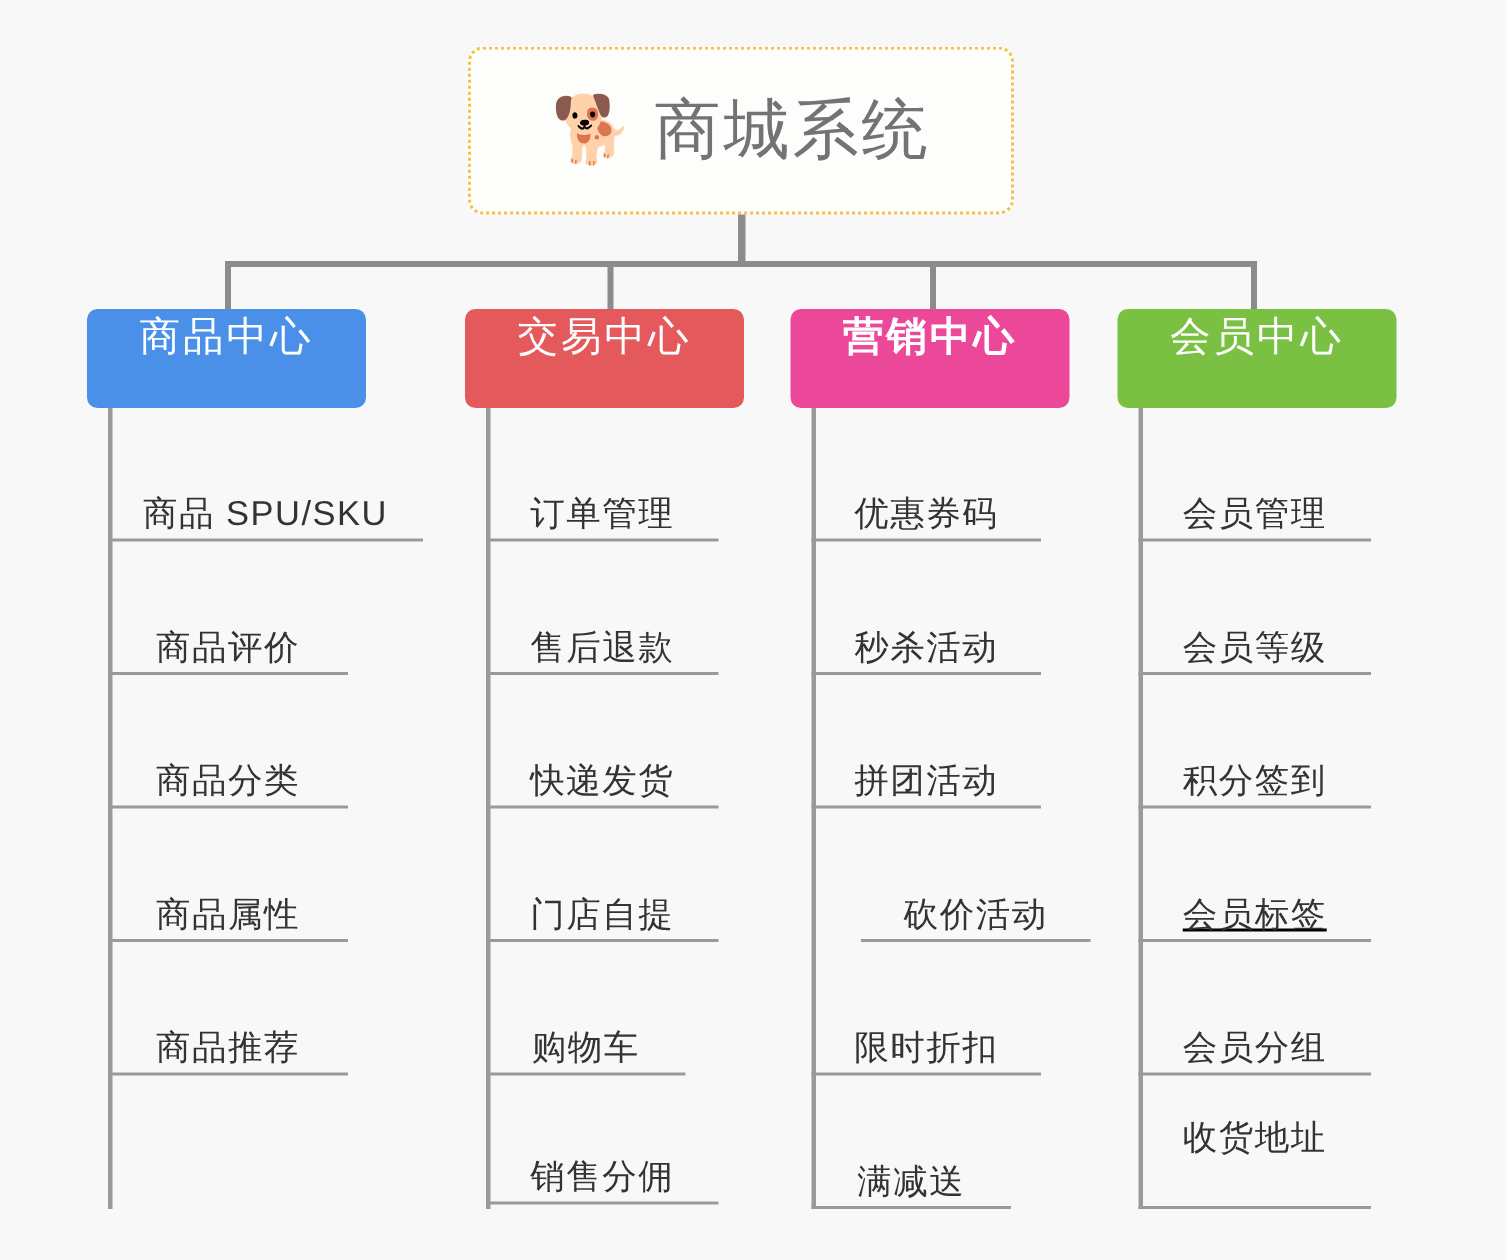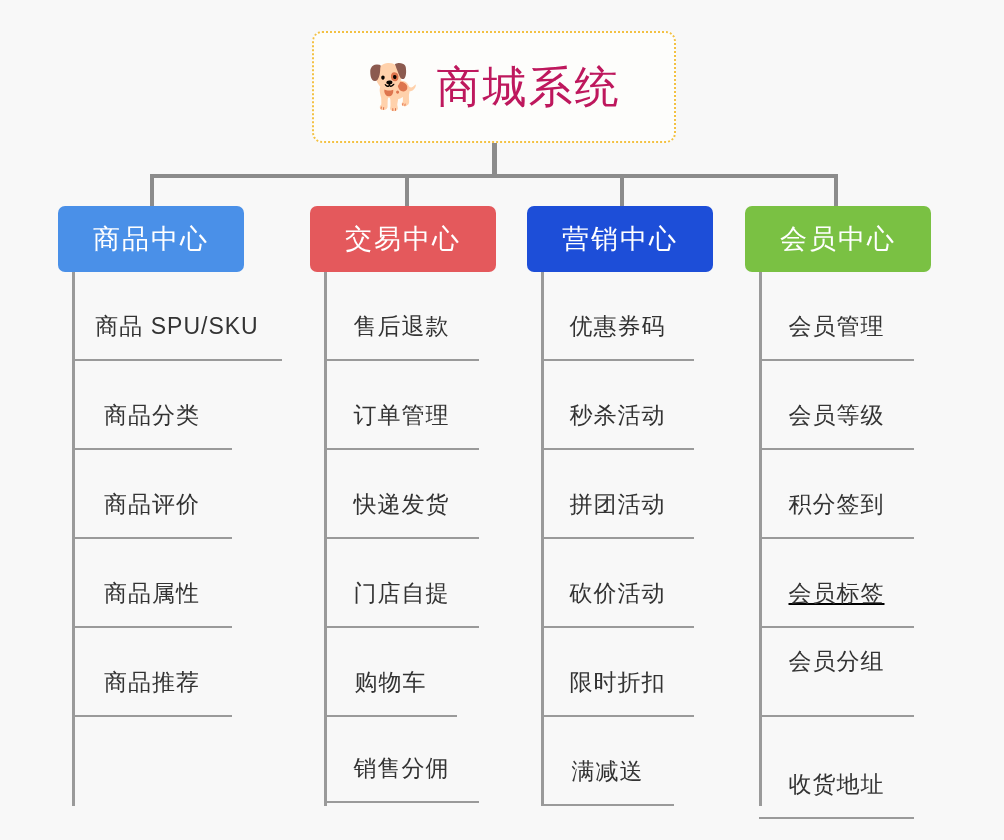--- a/index.html
+++ b/index.html
@@ -36,21 +36,21 @@
     gap: 14px;
   }
   .root-emoji {
     font-size: 44px;
     line-height: 1;
     display: block;
     filter: saturate(1.15);
   }
   .root-title {
     font-size: 44px;
-    color: #be185d;
+    color: #737373;
     letter-spacing: 2px;
     line-height: 1;
     white-space: nowrap;
   }
 
   
   .conn {
     position: absolute;
     background: #8c8c8c;
   }
@@ -63,21 +63,21 @@
     top: 206px;
   }
   .cat-header {
     position: absolute;
     top: 0;
     left: 0;
     height: 66px;
     box-sizing: border-box;
     border-radius: 7px;
     display: flex;
-    align-items: center;
+    align-items: flex-start;
     justify-content: center;
     color: #ffffff;
     font-size: 27px;
     letter-spacing: 2px;
     white-space: nowrap;
   }
   .spine {
     position: absolute;
     width: 3px;
     background: #9a9a9a;
@@ -89,21 +89,21 @@
     left: 14px;
     top: 66px;
   }
   .leaf-item {
     position: relative;
     box-sizing: border-box;
     display: flex;
     align-items: flex-end;
     justify-content: center;
     border-bottom: 2px solid #9a9a9a;
-    padding-bottom: 20px;
+    padding-bottom: 4px;
   }
   .leaf-label {
     font-size: 23px;
     color: #333333;
     letter-spacing: 1px;
     white-space: nowrap;
     line-height: 1.1;
   }
 </style>
 </head>
@@ -126,77 +126,77 @@
   <div class="column" style="left:58px;">
     <div class="cat-header" style="width:186px; background:#4a90e8;">
       <span>商品中心</span>
     </div>
     <div class="spine" style="height:534px;"></div>
     <div class="leaf-list">
       <div class="leaf-item" style="width:210px; height:89px;">
         <span class="leaf-label">商品 SPU/SKU</span>
       </div>
       <div class="leaf-item" style="width:160px; height:89px;">
+        <span class="leaf-label">商品评价</span>
+      </div>
+      <div class="leaf-item" style="width:160px; height:89px;">
         <span class="leaf-label">商品分类</span>
-      </div>
-      <div class="leaf-item" style="width:160px; height:89px;">
-        <span class="leaf-label">商品评价</span>
       </div>
       <div class="leaf-item" style="width:160px; height:89px;text-align:right;">
         <span class="leaf-label">商品属性</span>
       </div>
       <div class="leaf-item" style="width:160px; height:89px;">
         <span class="leaf-label">商品推荐</span>
       </div>
     </div>
   </div>
 
   <div class="column" style="left:310px;">
     <div class="cat-header" style="width:186px; background:#e4595c;">
       <span>交易中心</span>
     </div>
     <div class="spine" style="height:534px;"></div>
     <div class="leaf-list">
       <div class="leaf-item" style="width:155px; height:89px;">
+        <span class="leaf-label">订单管理</span>
+      </div>
+      <div class="leaf-item" style="width:155px; height:89px;">
         <span class="leaf-label">售后退款</span>
-      </div>
-      <div class="leaf-item" style="width:155px; height:89px;">
-        <span class="leaf-label">订单管理</span>
       </div>
       <div class="leaf-item" style="width:155px; height:89px;">
         <span class="leaf-label">快递发货</span>
       </div>
       <div class="leaf-item" style="width:155px; height:89px;">
         <span class="leaf-label">门店自提</span>
       </div>
       <div class="leaf-item" style="width:133px; height:89px;">
         <span class="leaf-label">购物车</span>
       </div>
       <div class="leaf-item" style="width:155px; height:86px;">
         <span class="leaf-label">销售分佣</span>
       </div>
     </div>
   </div>
 
   <div class="column" style="left:527px;">
-    <div class="cat-header" style="width:186px; background:#1d4ed8;">
+    <div class="cat-header" style="width:186px; background:#ec4899;font-weight:bold;">
       <span>营销中心</span>
     </div>
     <div class="spine" style="height:534px;"></div>
     <div class="leaf-list">
       <div class="leaf-item" style="width:153px; height:89px;">
         <span class="leaf-label">优惠券码</span>
       </div>
       <div class="leaf-item" style="width:153px; height:89px;">
         <span class="leaf-label">秒杀活动</span>
       </div>
       <div class="leaf-item" style="width:153px; height:89px;">
         <span class="leaf-label">拼团活动</span>
       </div>
-      <div class="leaf-item" style="width:153px; height:89px;">
+      <div class="leaf-item" style="width:153px; height:89px;margin-left:33px;">
         <span class="leaf-label">砍价活动</span>
       </div>
       <div class="leaf-item" style="width:153px; height:89px;">
         <span class="leaf-label">限时折扣</span>
       </div>
       <div class="leaf-item" style="width:133px; height:89px;align-items:flex-end;">
         <span class="leaf-label">满减送</span>
       </div>
     </div>
   </div>
@@ -212,22 +212,22 @@
       </div>
       <div class="leaf-item" style="width:155px; height:89px;">
         <span class="leaf-label">会员等级</span>
       </div>
       <div class="leaf-item" style="width:155px; height:89px;">
         <span class="leaf-label">积分签到</span>
       </div>
       <div class="leaf-item" style="width:155px; height:89px;text-decoration:underline;">
         <span class="leaf-label">会员标签</span>
       </div>
+      <div class="leaf-item" style="width:155px; height:89px;">
+        <span class="leaf-label">会员分组</span>
+      </div>
       <div class="leaf-item" style="width:155px; height:89px;align-items:center;">
-        <span class="leaf-label">会员分组</span>
-      </div>
-      <div class="leaf-item" style="width:155px; height:102px;">
         <span class="leaf-label">收货地址</span>
       </div>
     </div>
   </div>
 
 </div>
 
 </body></html>

